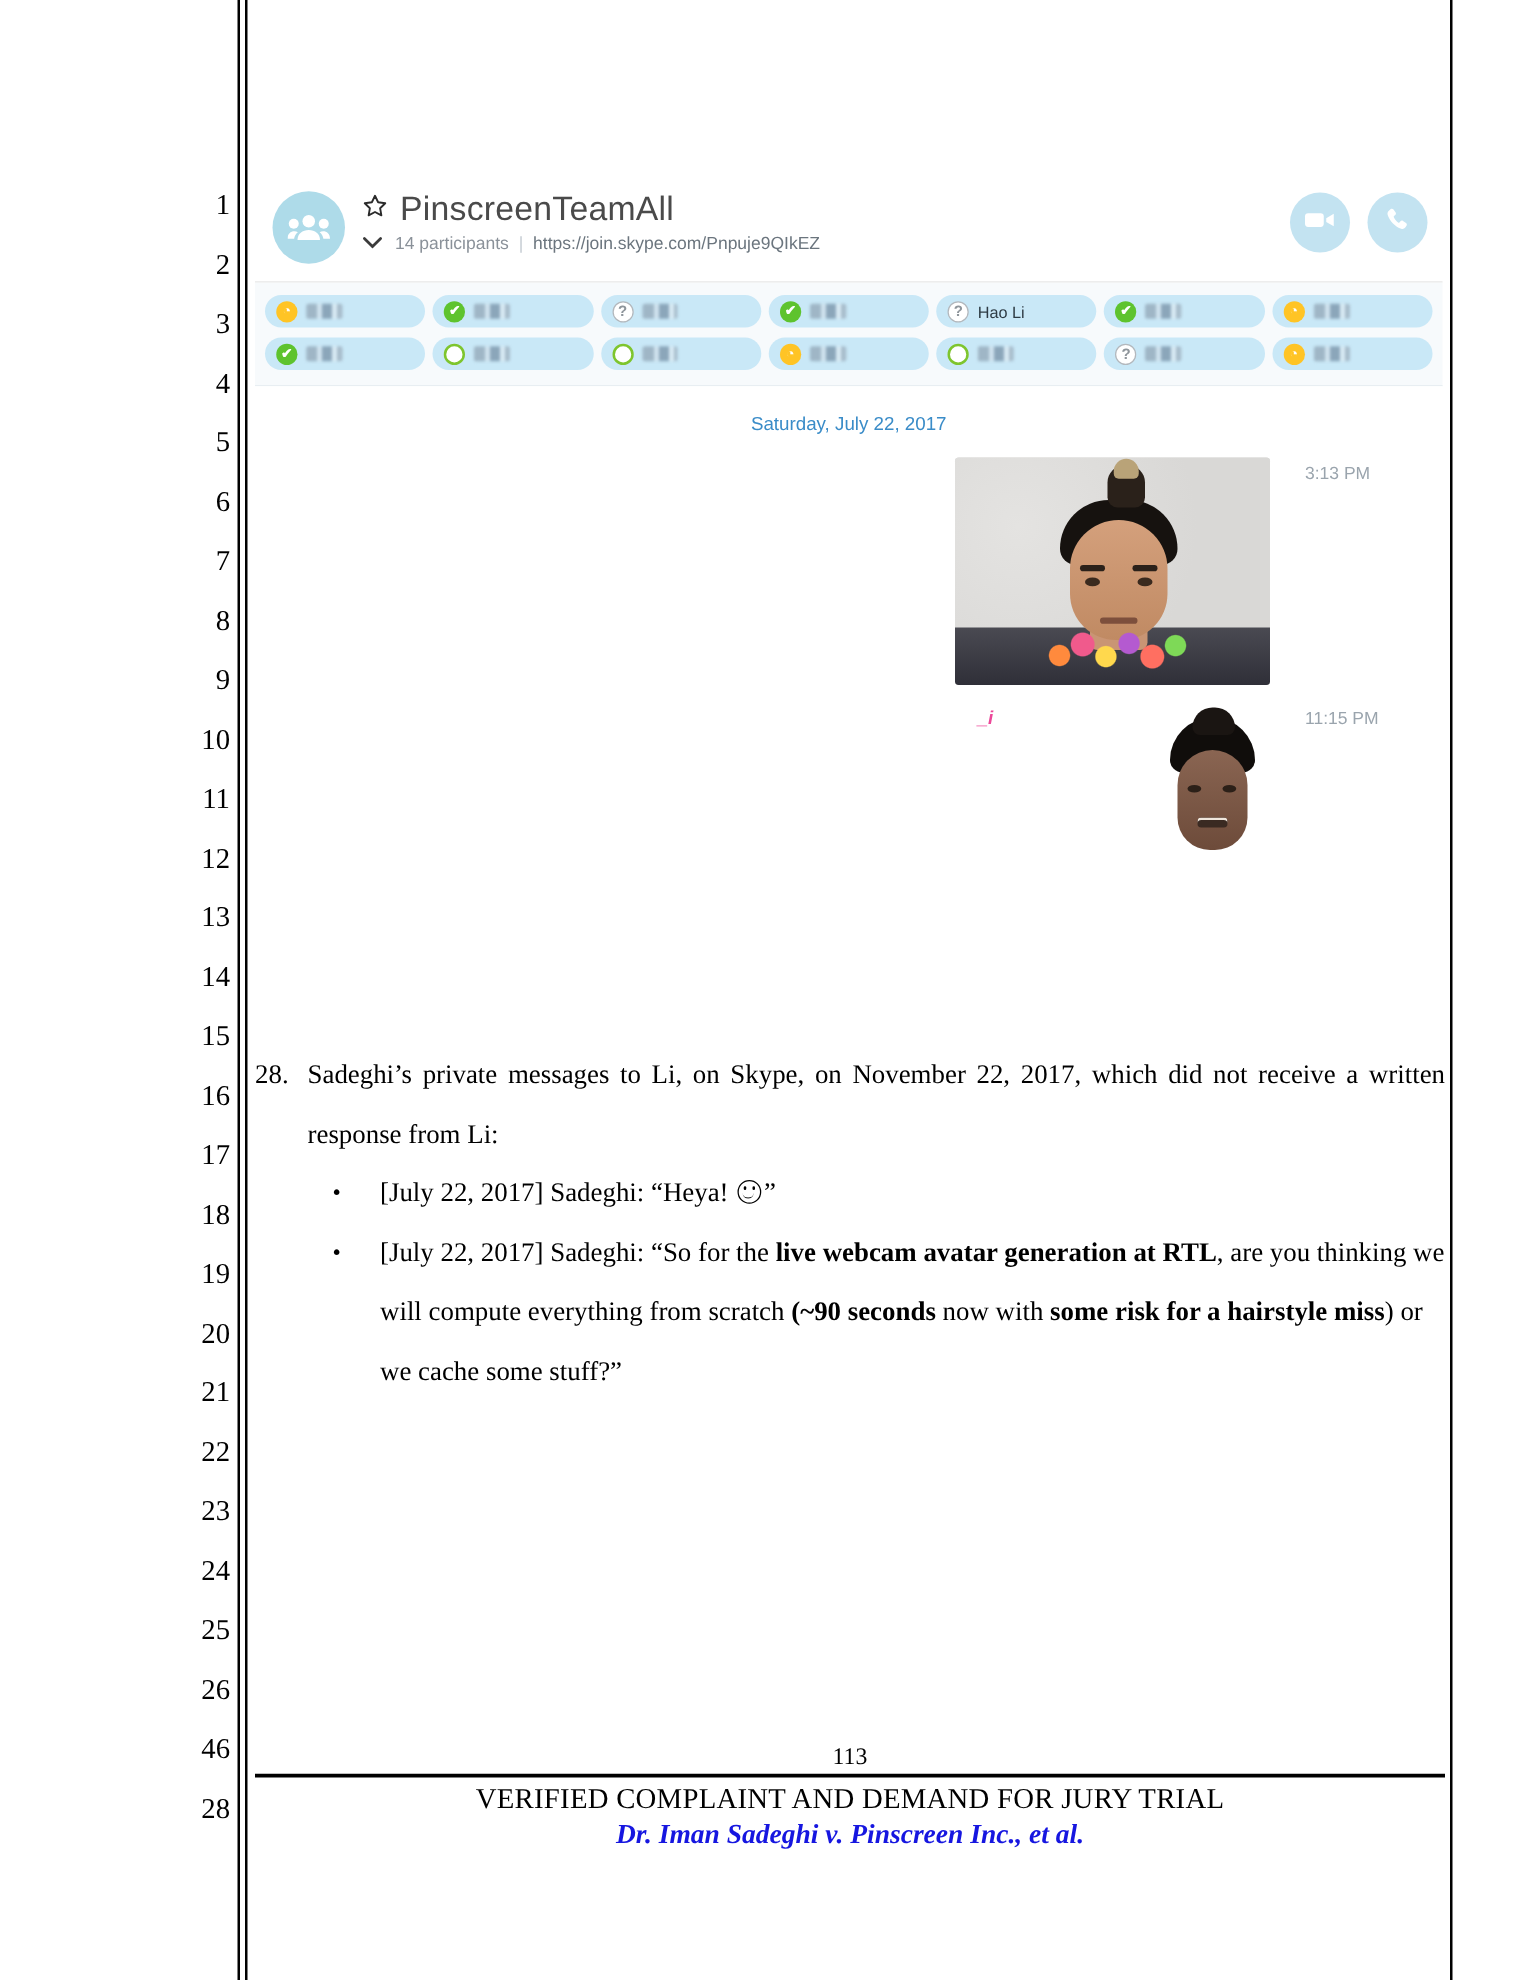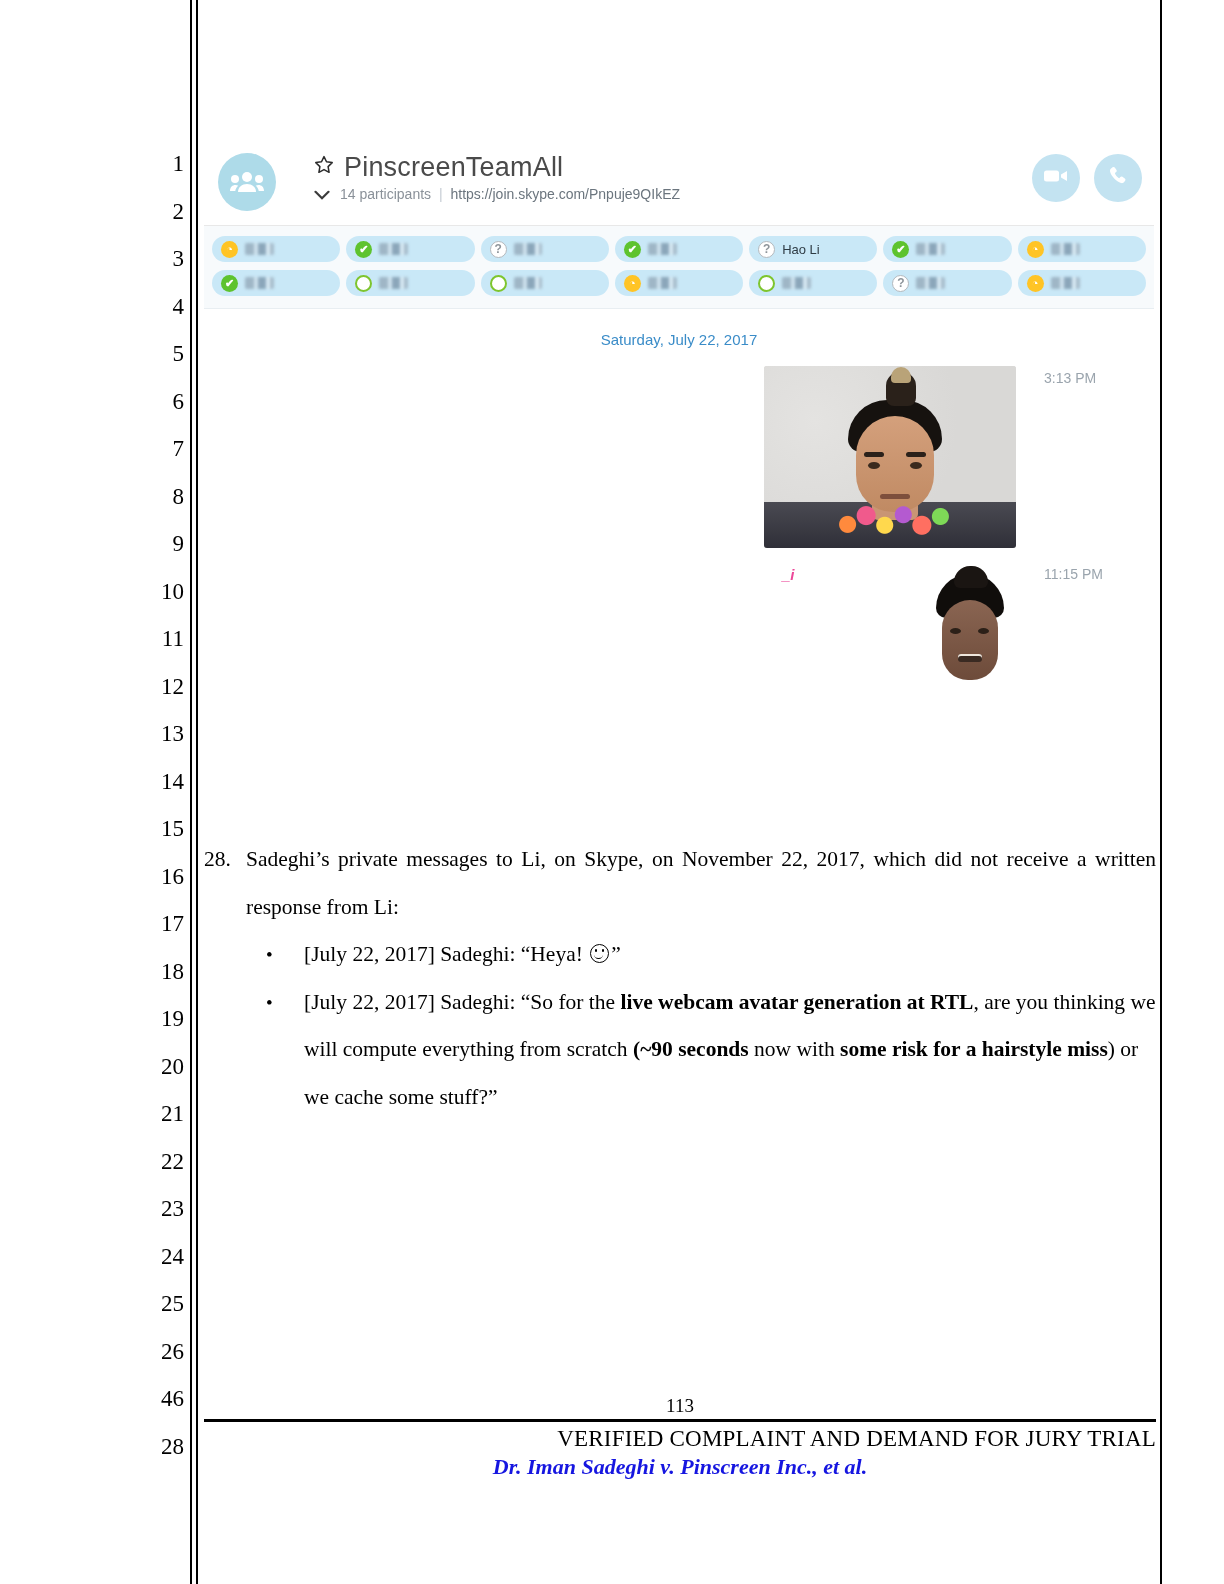--- a/index.html
+++ b/index.html
@@ -71,21 +71,20 @@
     width: 950px;
     background: #ffffff;
   }
   .skype-header {
     display: flex;
     align-items: flex-start;
     padding: 10px 14px 14px 14px;
     background: #ffffff;
     border-bottom: 1px solid #e8e8e8;
     position: relative;
-    gap: 24px;
   }
   .group-avatar {
     width: 58px; height: 58px;
     border-radius: 50%;
     background: #aedbe9;
     flex: 0 0 58px;
     display: flex;
     align-items: center;
     justify-content: center;
     margin-top: 3px;
@@ -437,21 +436,20 @@
   .footer-rule {
     height: 3px;
     background: #000;
     margin-bottom: 4px;
   }
   .footer-title {
     font-family: "Liberation Serif", serif;
     font-size: 23px;
     color: #000;
     letter-spacing: .2px;
-    text-align: right;
   }
   .footer-case {
     font-family: "Liberation Serif", serif;
     font-size: 22px;
     font-style: italic;
     font-weight: bold;
     color: #1616e0;
     margin-top: 2px;
   }
 </style>

